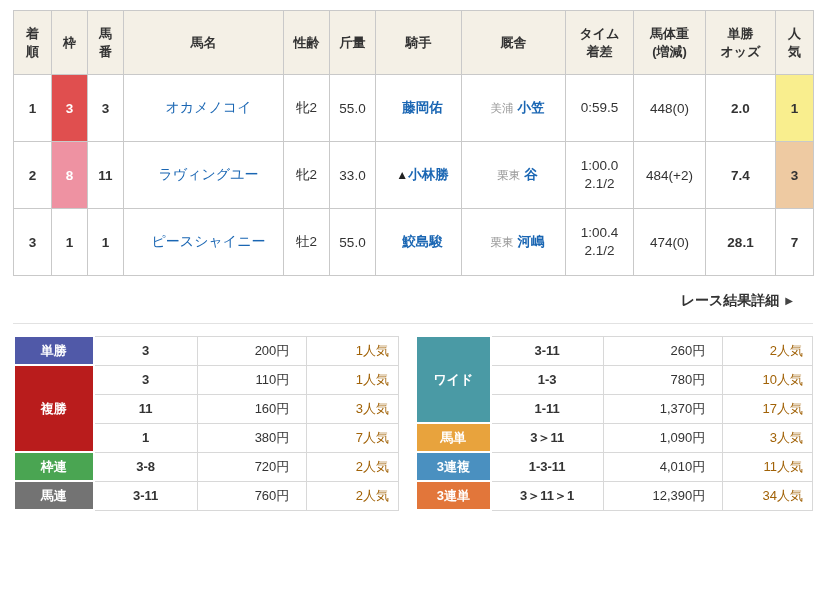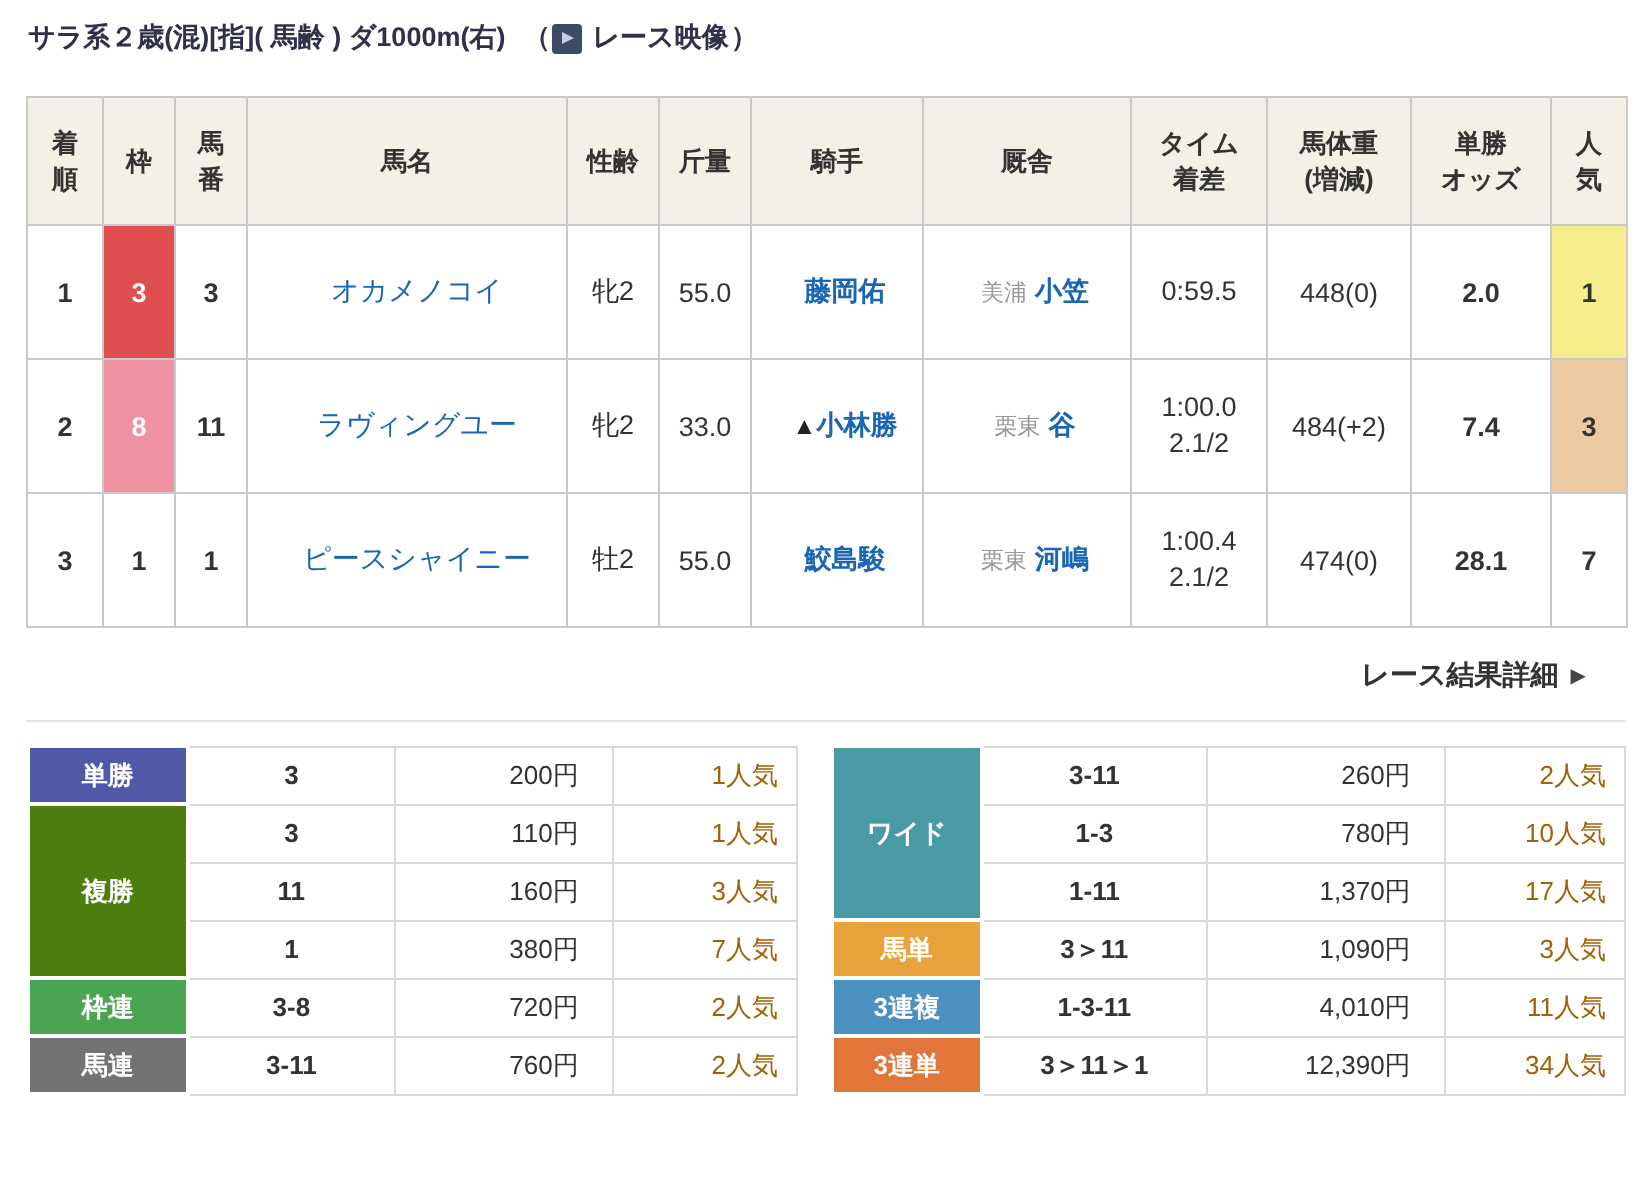--- a/index.html
+++ b/index.html
@@ -61,29 +61,20 @@
   td.pay-amount { text-align: right; padding-right: 17px; font-weight: normal; color: #333;
     font-size: 13.5px; }
   td.pay-pop { text-align: right; padding-right: 9px; color: #a16207; }
 </style>
 </head>
 <body>
 
 <div class="container">
 
 
-  <div class="race-sub">
-    <span class="cond">サラ系２歳(混)[指]( 馬齢 ) ダ1000m(右)</span>
-    <span class="paren">（</span>
-    <a href="#" class="video-link">
-      <span class="video-icon"></span>
-      <span>レース映像</span>
-    </a>
-    <span class="paren">）</span>
-  </div>
 
   <table class="results">
     <colgroup>
       <col style="width:38px">
         <col style="width:36px">
         <col style="width:36px">
       <col style="width:160px">
         <col style="width:46px">
         <col style="width:46px">
       <col style="width:86px">
@@ -187,21 +178,21 @@
           <col style="width:92px">
       </colgroup>
       <tbody>
           <tr>
         <td class="pay-label" style="background-color: rgb(80, 89, 168);">単勝</td>
         <td class="pay-data pay-comb">3</td>
         <td class="pay-data pay-amount">200円</td>
         <td class="pay-data pay-pop">1人気</td>
       </tr>
       <tr>
-        <td class="pay-label" rowspan="3" style="background-color: #4d7c0f;">複勝</td>
+        <td class="pay-label" rowspan="3" style="background-color: #b91c1c;">複勝</td>
         <td class="pay-data pay-comb">3</td>
         <td class="pay-data pay-amount">110円</td>
         <td class="pay-data pay-pop">1人気</td>
       </tr>
       <tr>
         <td class="pay-data pay-comb">11</td>
         <td class="pay-data pay-amount">160円</td>
         <td class="pay-data pay-pop">3人気</td>
       </tr>
       <tr>

